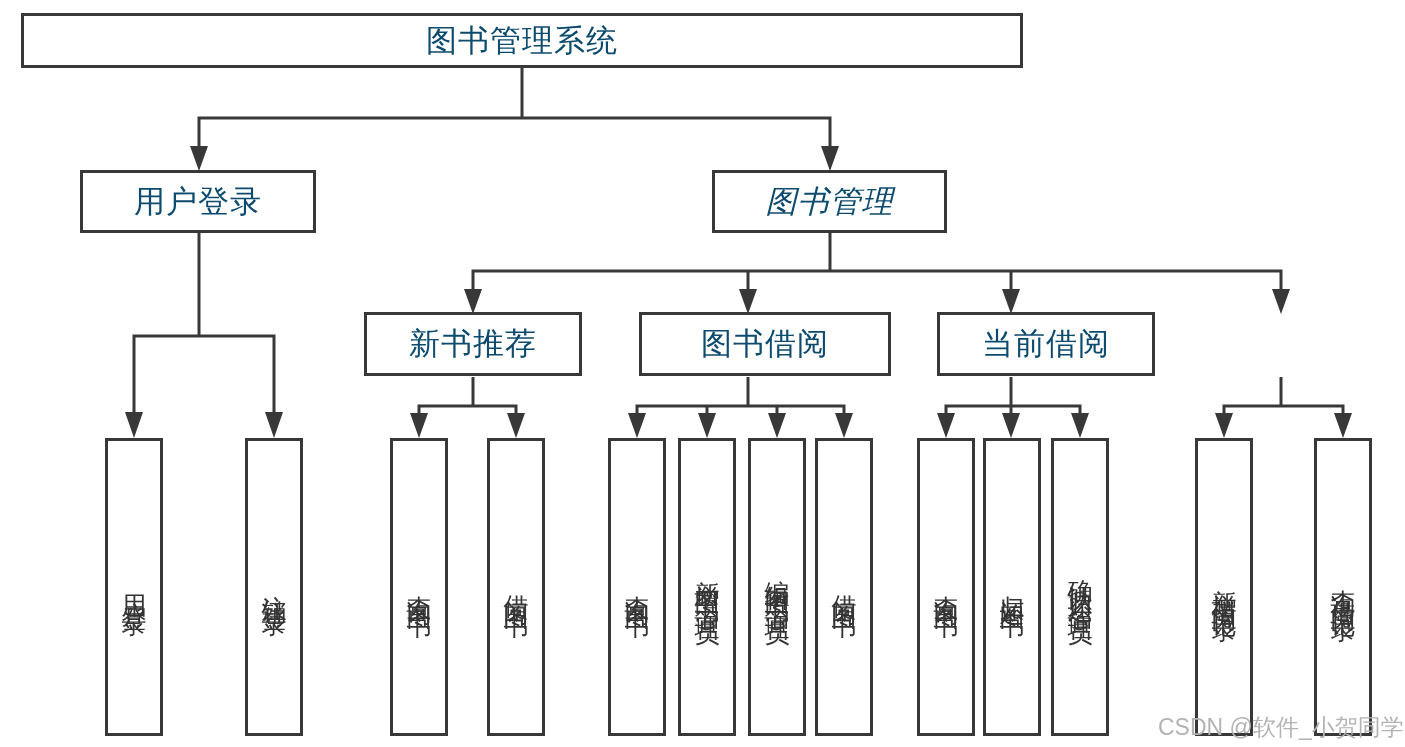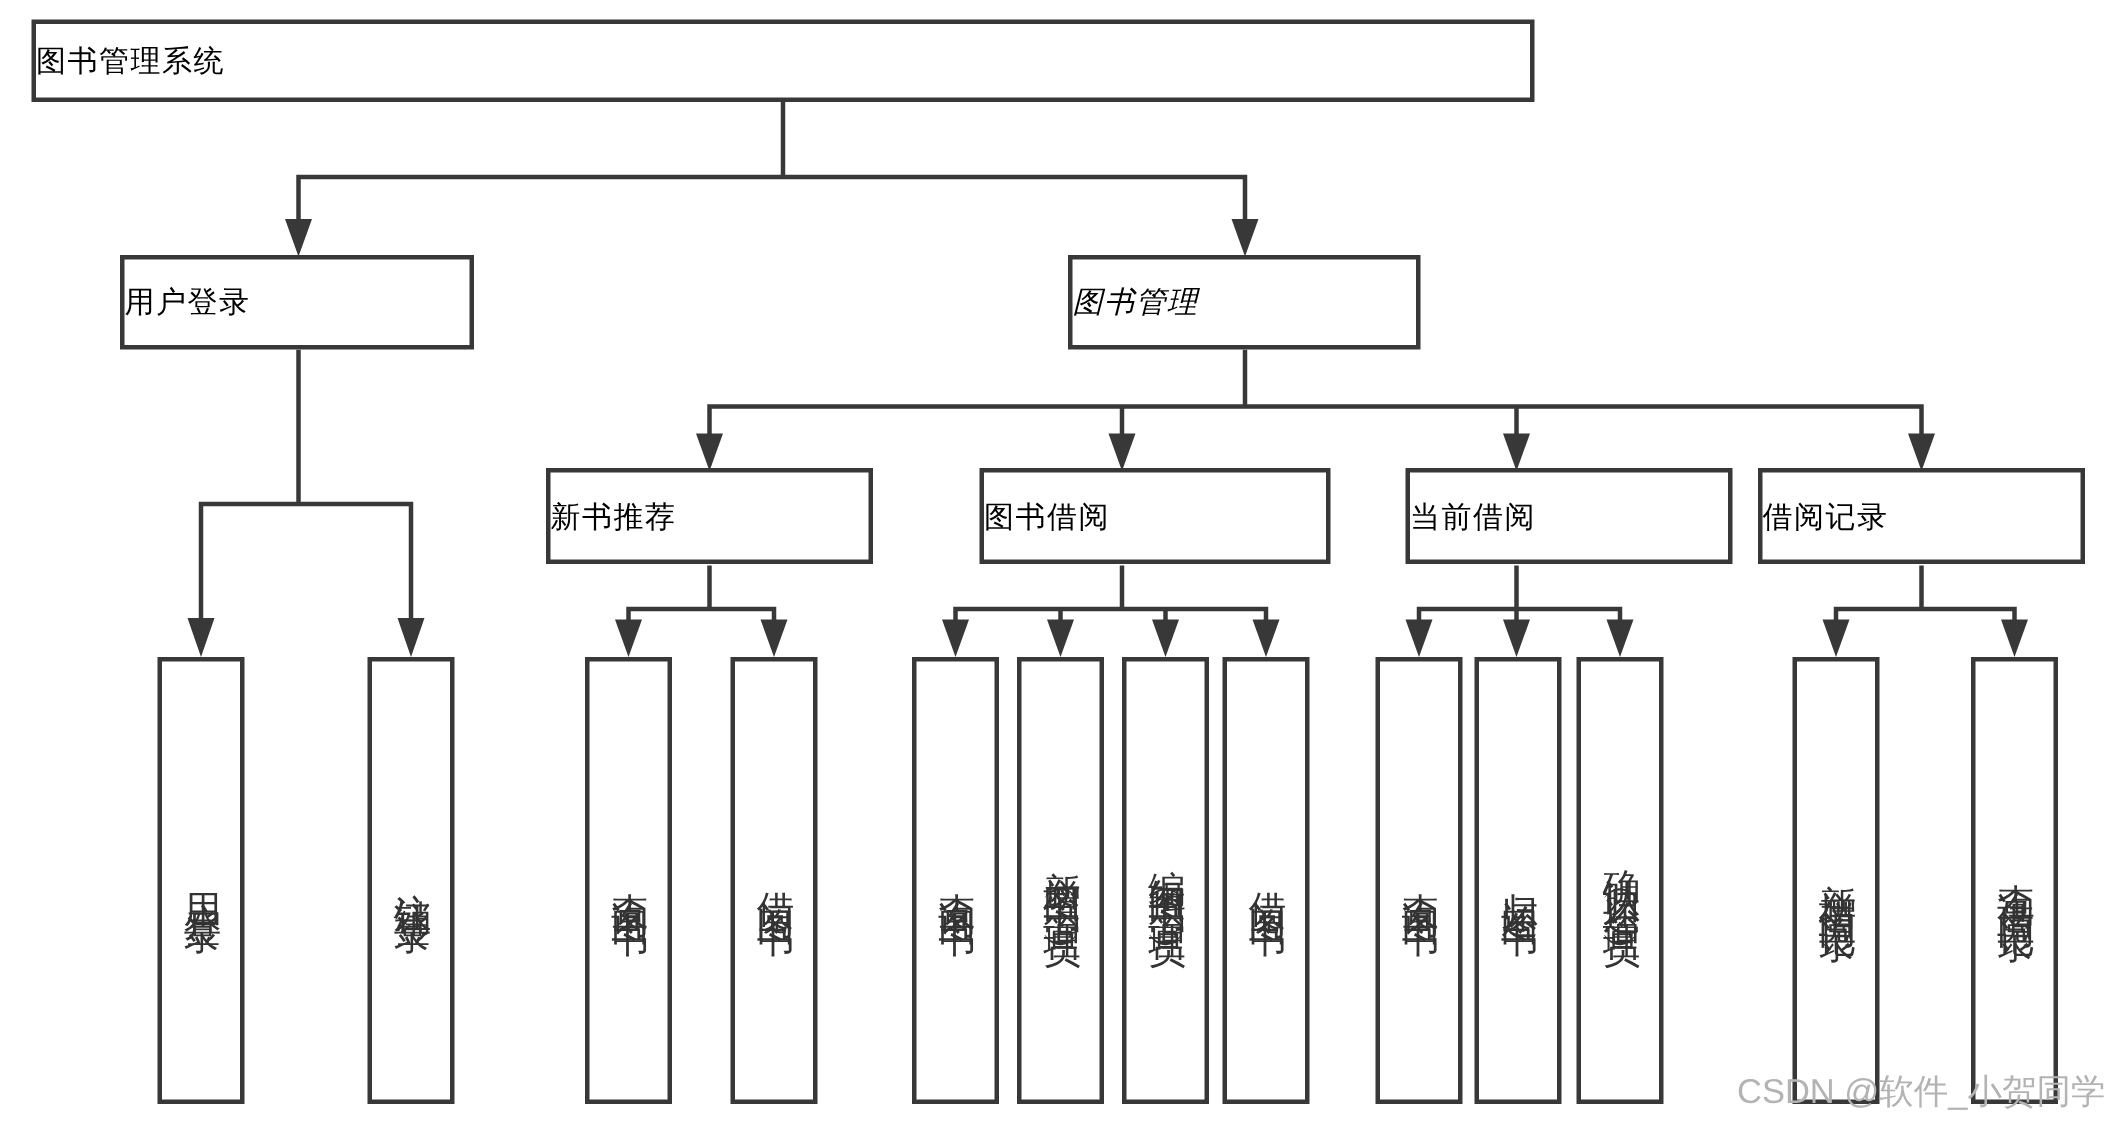--- a/index.html
+++ b/index.html
@@ -19,23 +19,23 @@
     position: absolute;
     left: 0; top: 0;
     width: 1405px; height: 747px;
   }
   .node {
     position: absolute;
     border: 3px solid #383838;
     background: #ffffff;
     display: flex;
     align-items: center;
-    justify-content: flex-start;
-    font-size: 20px;
-    color: #000000;
+    justify-content: center;
+    font-size: 31px;
+    color: #0c4a6e;
     letter-spacing: 1px;
   }
   .leaf {
     position: absolute;
     width: 58px;
     height: 298px;
     border: 3px solid #383838;
     background: #ffffff;
     display: flex;
     align-items: center;
@@ -147,29 +147,26 @@
   <div class="node" style="left:80px; top:170px; width:236px; height:63px;">
     <span>用户登录</span>
   </div>
   <div class="node" style="left:712px; top:170px; width:235px; height:63px;font-style:italic;">
     <span>图书管理</span>
   </div>
 
   <div class="node" style="left:364px; top:312px; width:218px; height:64px;">
     <span>新书推荐</span>
   </div>
-  <div class="node" style="left:639px; top:312px; width:234px; height:64px;margin-left:14px;">
+  <div class="node" style="left:639px; top:312px; width:252px; height:64px;">
     <span>图书借阅</span>
   </div>
   <div class="node" style="left:937px; top:312px; width:218px; height:64px;">
     <span>当前借阅</span>
   </div>
-  <div class="node" style="left:1172px; top:312px; width:218px; height:64px;">
-    <span>借阅记录</span>
-  </div>
 
   <div class="leaf" style="left:105px; top:438px;">
     <span>用户登录</span>
   </div>
   <div class="leaf" style="left:245px; top:438px;">
     <span>注销登录</span>
   </div>
 
   <div class="leaf" style="left:390px; top:438px;">
     <span>查询图书</span>

